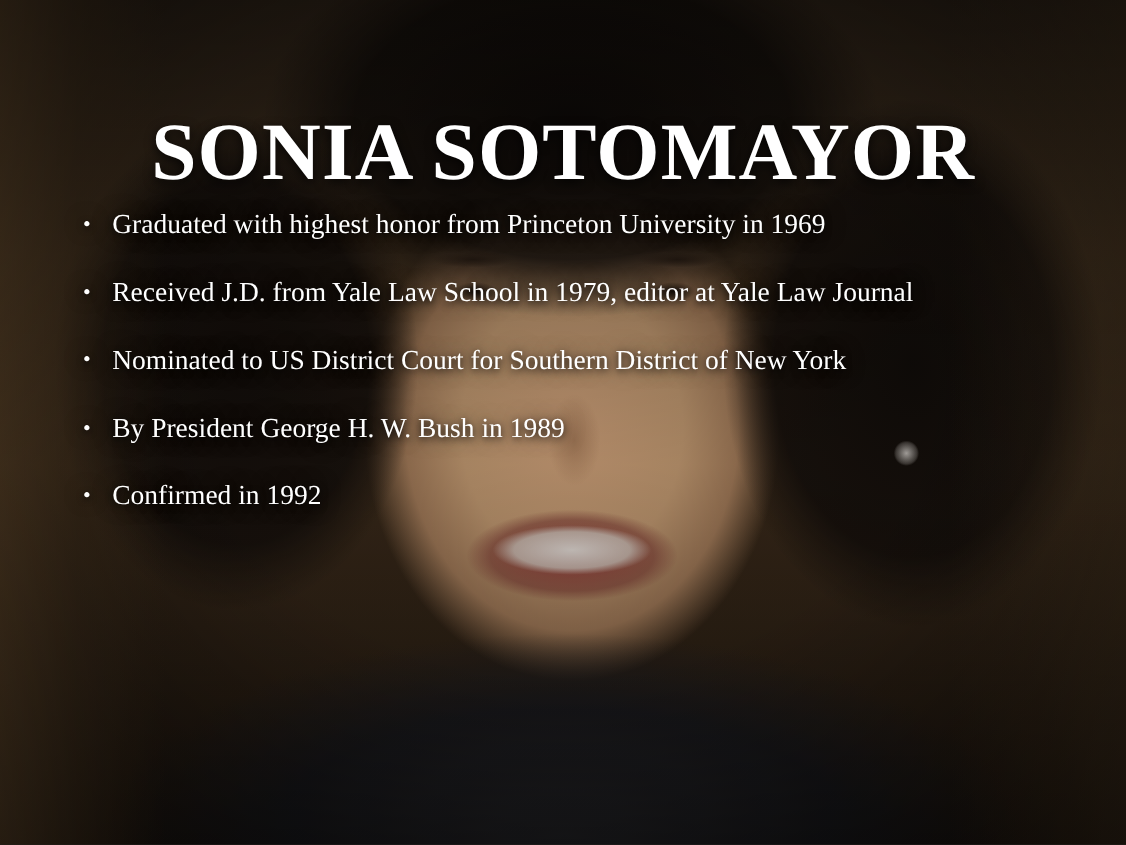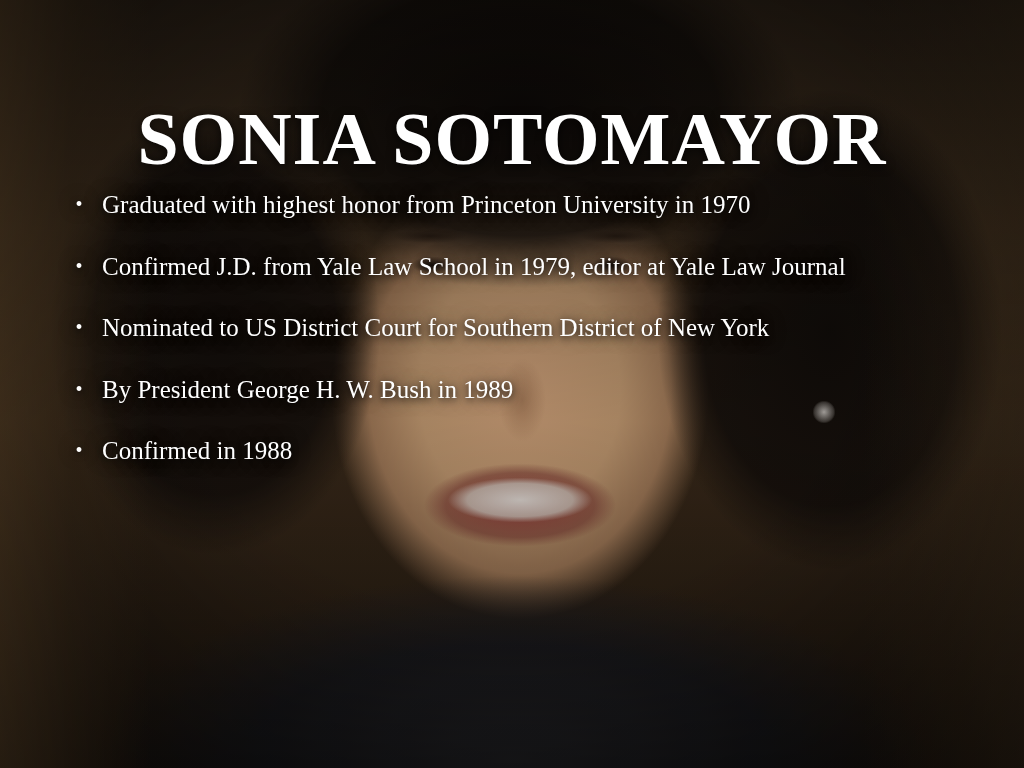--- a/index.html
+++ b/index.html
@@ -123,38 +123,38 @@
   <div class="photo-scrim"></div>
 
   <div class="content">
 
     <h1 class="title">SONIA SOTOMAYOR</h1>
 
     <ul class="bullets">
 
       <li class="bullet">
         <span class="bullet-dot">•</span>
-        <span class="bullet-text">Graduated with highest honor from Princeton University in 1970</span>
+        <span class="bullet-text">Graduated with highest honor from Princeton University in 1969</span>
       </li>
 
       <li class="bullet">
         <span class="bullet-dot">•</span>
-        <span class="bullet-text">Confirmed J.D. from Yale Law School in 1979, editor at Yale Law Journal</span>
+        <span class="bullet-text">Received J.D. from Yale Law School in 1979, editor at Yale Law Journal</span>
       </li>
 
       <li class="bullet">
         <span class="bullet-dot">•</span>
         <span class="bullet-text">Nominated to US District Court for Southern District of New York</span>
       </li>
 
       <li class="bullet">
         <span class="bullet-dot">•</span>
         <span class="bullet-text">By President George H. W. Bush in 1989</span>
       </li>
 
       <li class="bullet">
         <span class="bullet-dot">•</span>
-        <span class="bullet-text">Confirmed in 1988</span>
+        <span class="bullet-text">Confirmed in 1992</span>
       </li>
 
     </ul>
   </div>
 </div>
 
 </body></html>

